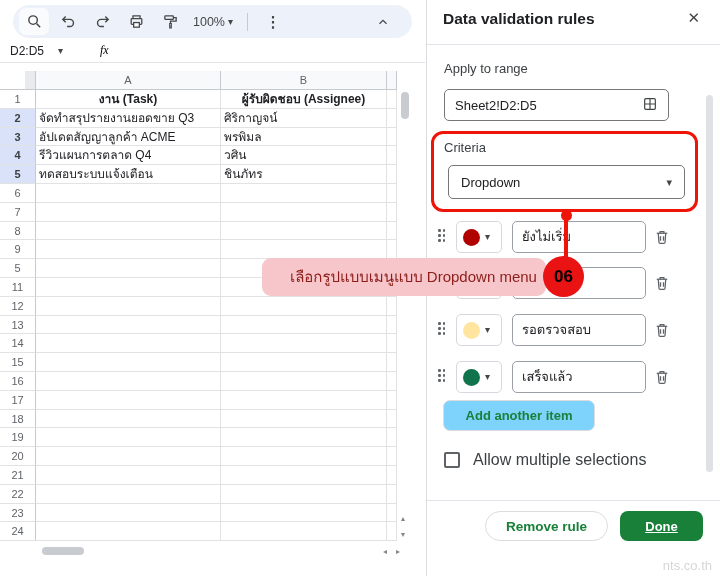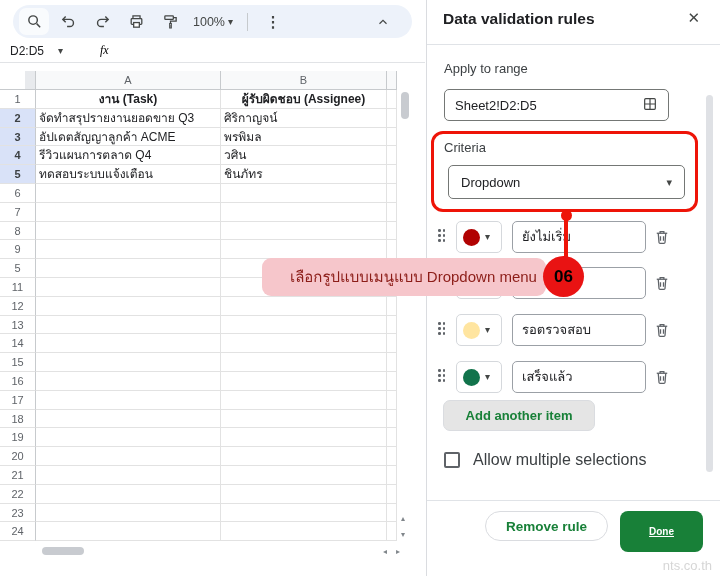--- a/index.html
+++ b/index.html
@@ -55,27 +55,27 @@
   .select-box .caret { margin-left:auto; font-size:11px; }
 
   .item-row { position:absolute; left:0; width:294px; height:32px; }
   .drag-handle { position:absolute; left:11px; top:8px; display:grid; grid-template-columns:repeat(2,4.5px); grid-auto-rows:5px; }
   .drag-handle i { width:2.6px; height:2.6px; border-radius:50%; background:#5f6368; display:block; }
   .chip-btn { position:absolute; left:29px; top:0; width:46px; height:32px; border:1px solid #d5d8dc; border-radius:5px; display:flex; align-items:center; padding:0 6px; gap:5px; background:#fff; }
   .chip-circle { width:17px; height:17px; border-radius:50%; }
   .item-input { position:absolute; left:85px; top:0; width:134px; height:32px; border:1px solid #9ba0a6; border-radius:5px; font-size:13px; color:#202124; line-height:30px; padding:0 9px; white-space:nowrap; overflow:hidden; background:#fff; }
   .trash-btn { position:absolute; left:226px; top:7px; width:20px; height:20px; }
 
-  .add-item-btn { position:absolute; left:16px; top:400px; width:152px; height:31px; border:1px solid #dadce0; border-radius:7px; background:#e5e5e5; color:#188038; font-size:13px; font-weight:bold; display:flex; align-items:center; justify-content:center; font-family:"Liberation Sans", sans-serif; }
+  .add-item-btn { position:absolute; left:16px; top:400px; width:152px; height:31px; border:1px solid #dadce0; border-radius:7px; background:#7dd3fc; color:#188038; font-size:13px; font-weight:bold; display:flex; align-items:center; justify-content:center; font-family:"Liberation Sans", sans-serif; }
   .chk-row { position:absolute; left:17px; top:451px; display:flex; align-items:center; gap:13px; }
   .checkbox { width:16px; height:16px; border:2px solid #5f6368; border-radius:2px; background:#fff; }
   .chk-label { font-size:16px; color:#3c4043; }
 
   .remove-btn { position:absolute; left:58px; top:511px; width:123px; height:30px; border:1px solid #dadce0; border-radius:15px; background:#fff; color:#188038; font-size:13.5px; font-weight:bold; display:flex; align-items:center; justify-content:center; font-family:"Liberation Sans", sans-serif; }
-  .done-btn { position:absolute; left:193px; top:511px; width:83px; height:41px; border:none; border-radius:8px; background:#188038; color:#fff; font-size:10px; font-weight:bold; display:flex; align-items:center; justify-content:center; font-family:"Liberation Sans", sans-serif;text-decoration:underline; }
+  .done-btn { position:absolute; left:193px; top:511px; width:83px; height:30px; border:none; border-radius:8px; background:#188038; color:#fff; font-size:13px; font-weight:bold; display:flex; align-items:center; justify-content:center; font-family:"Liberation Sans", sans-serif;text-decoration:underline; }
   .panel-scroll { position:absolute; right:7px; top:95px; width:7px; height:377px; border-radius:4px; background:#dfe1e5; }
 
   
   .anno-rect { position:absolute; left:431px; top:131px; width:267px; height:81px; border:3px solid #ee1408; border-radius:12px; z-index:6; pointer-events:none; }
   .anno-dot { position:absolute; left:561px; top:210px; width:11px; height:11px; border-radius:50%; background:#ee1408; z-index:6; }
   .anno-line { position:absolute; left:564px; top:215px; width:4px; height:62px; background:#ee1408; z-index:6; }
   .callout { position:absolute; left:262px; top:258px; width:284px; height:38px; background:#f6c6cb; border-radius:9px; z-index:7; display:flex; align-items:center; padding-left:28px; font-size:15px; color:#8c1d18; white-space:nowrap; }
   .step-badge { position:absolute; left:543px; top:256px; width:41px; height:41px; border-radius:50%; background:#e91313; color:#000000; font-size:17px; font-weight:bold; display:flex; align-items:center; justify-content:center; z-index:8; }
 
   .watermark { position:absolute; right:8px; bottom:3px; font-size:13px; color:#d6d6d6; }

